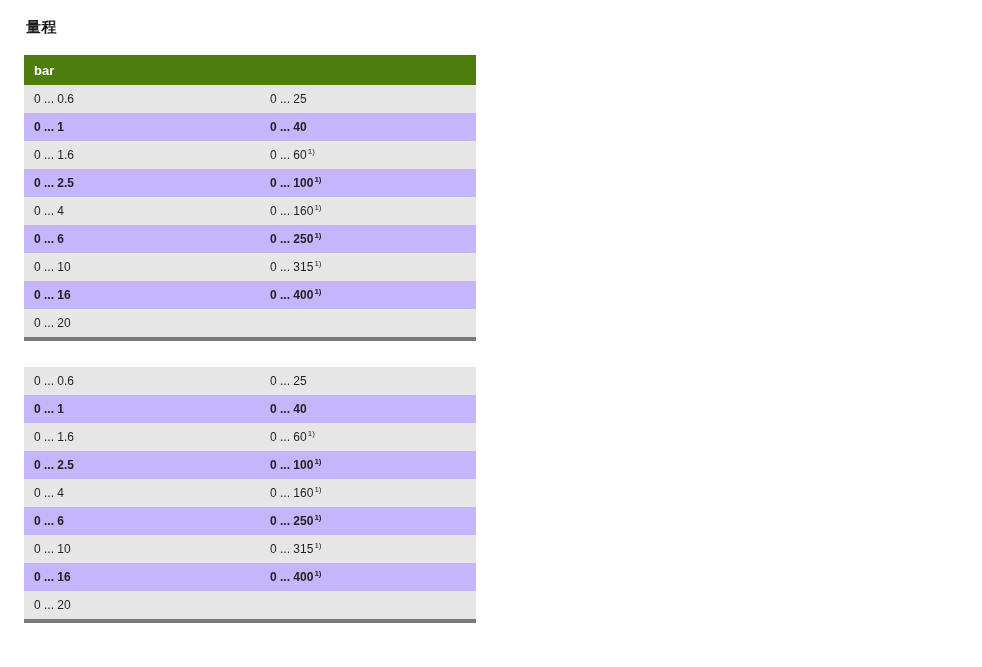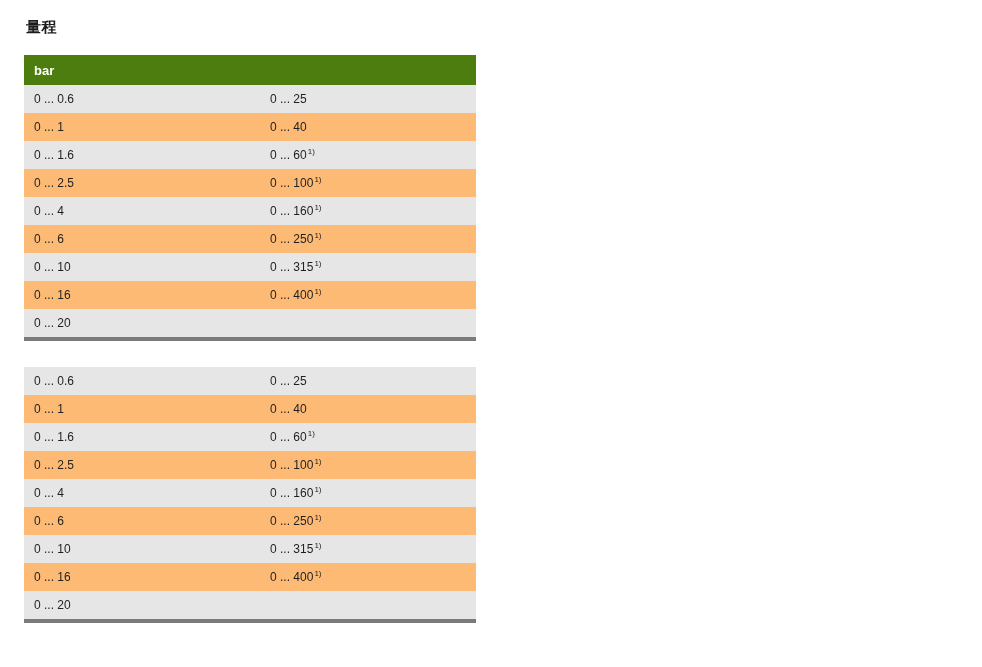--- a/index.html
+++ b/index.html
@@ -58,21 +58,22 @@
     font-size: 12px;
     height: 28px;
     align-items: center;
     box-sizing: border-box;
     gap: 20px;
   }
   .row.odd {
     background: #e6e6e6;
   }
   .row.even {
-    background: #fdba74;
+    background: #c4b5fd;
+    font-weight: bold;
   }
   .cell {
     width: 50%;
     box-sizing: border-box;
     padding: 0 10px;
     white-space: nowrap;
     color: #1f1f1f;
   }
   .cell sup {
     font-size: 8px;

